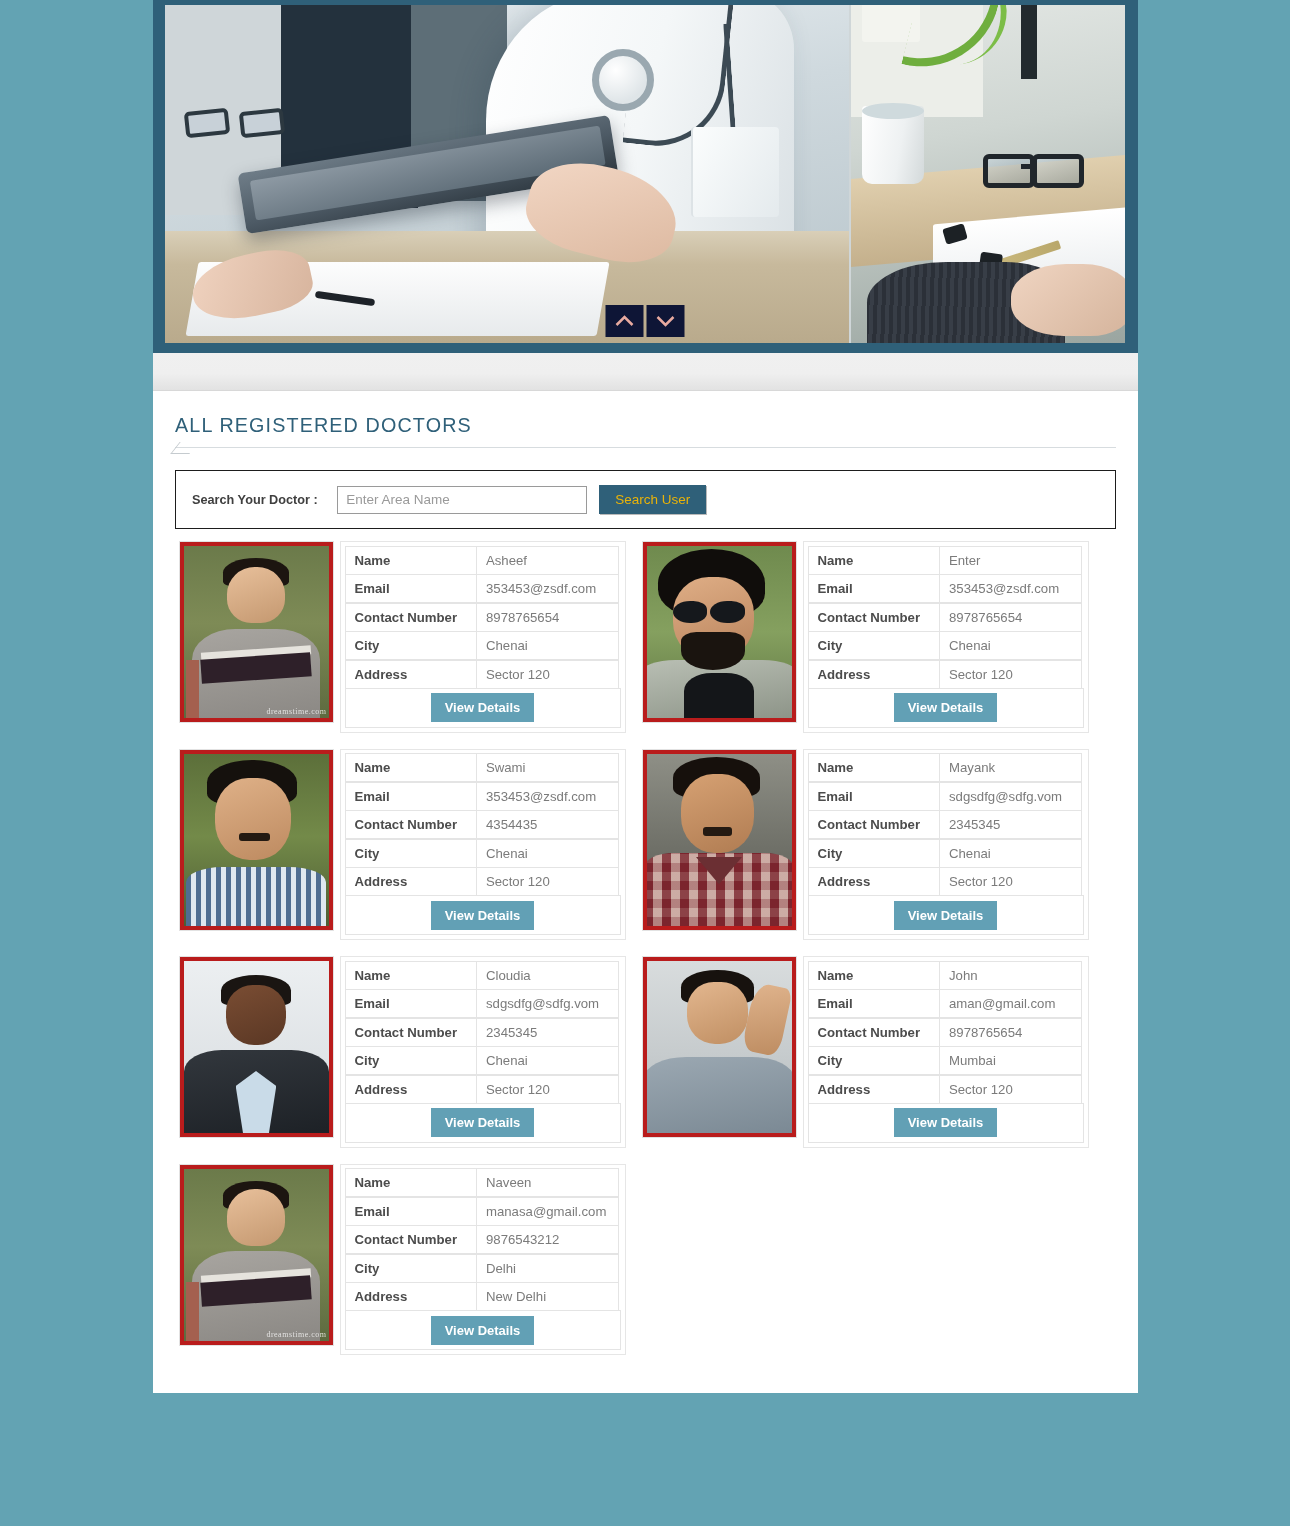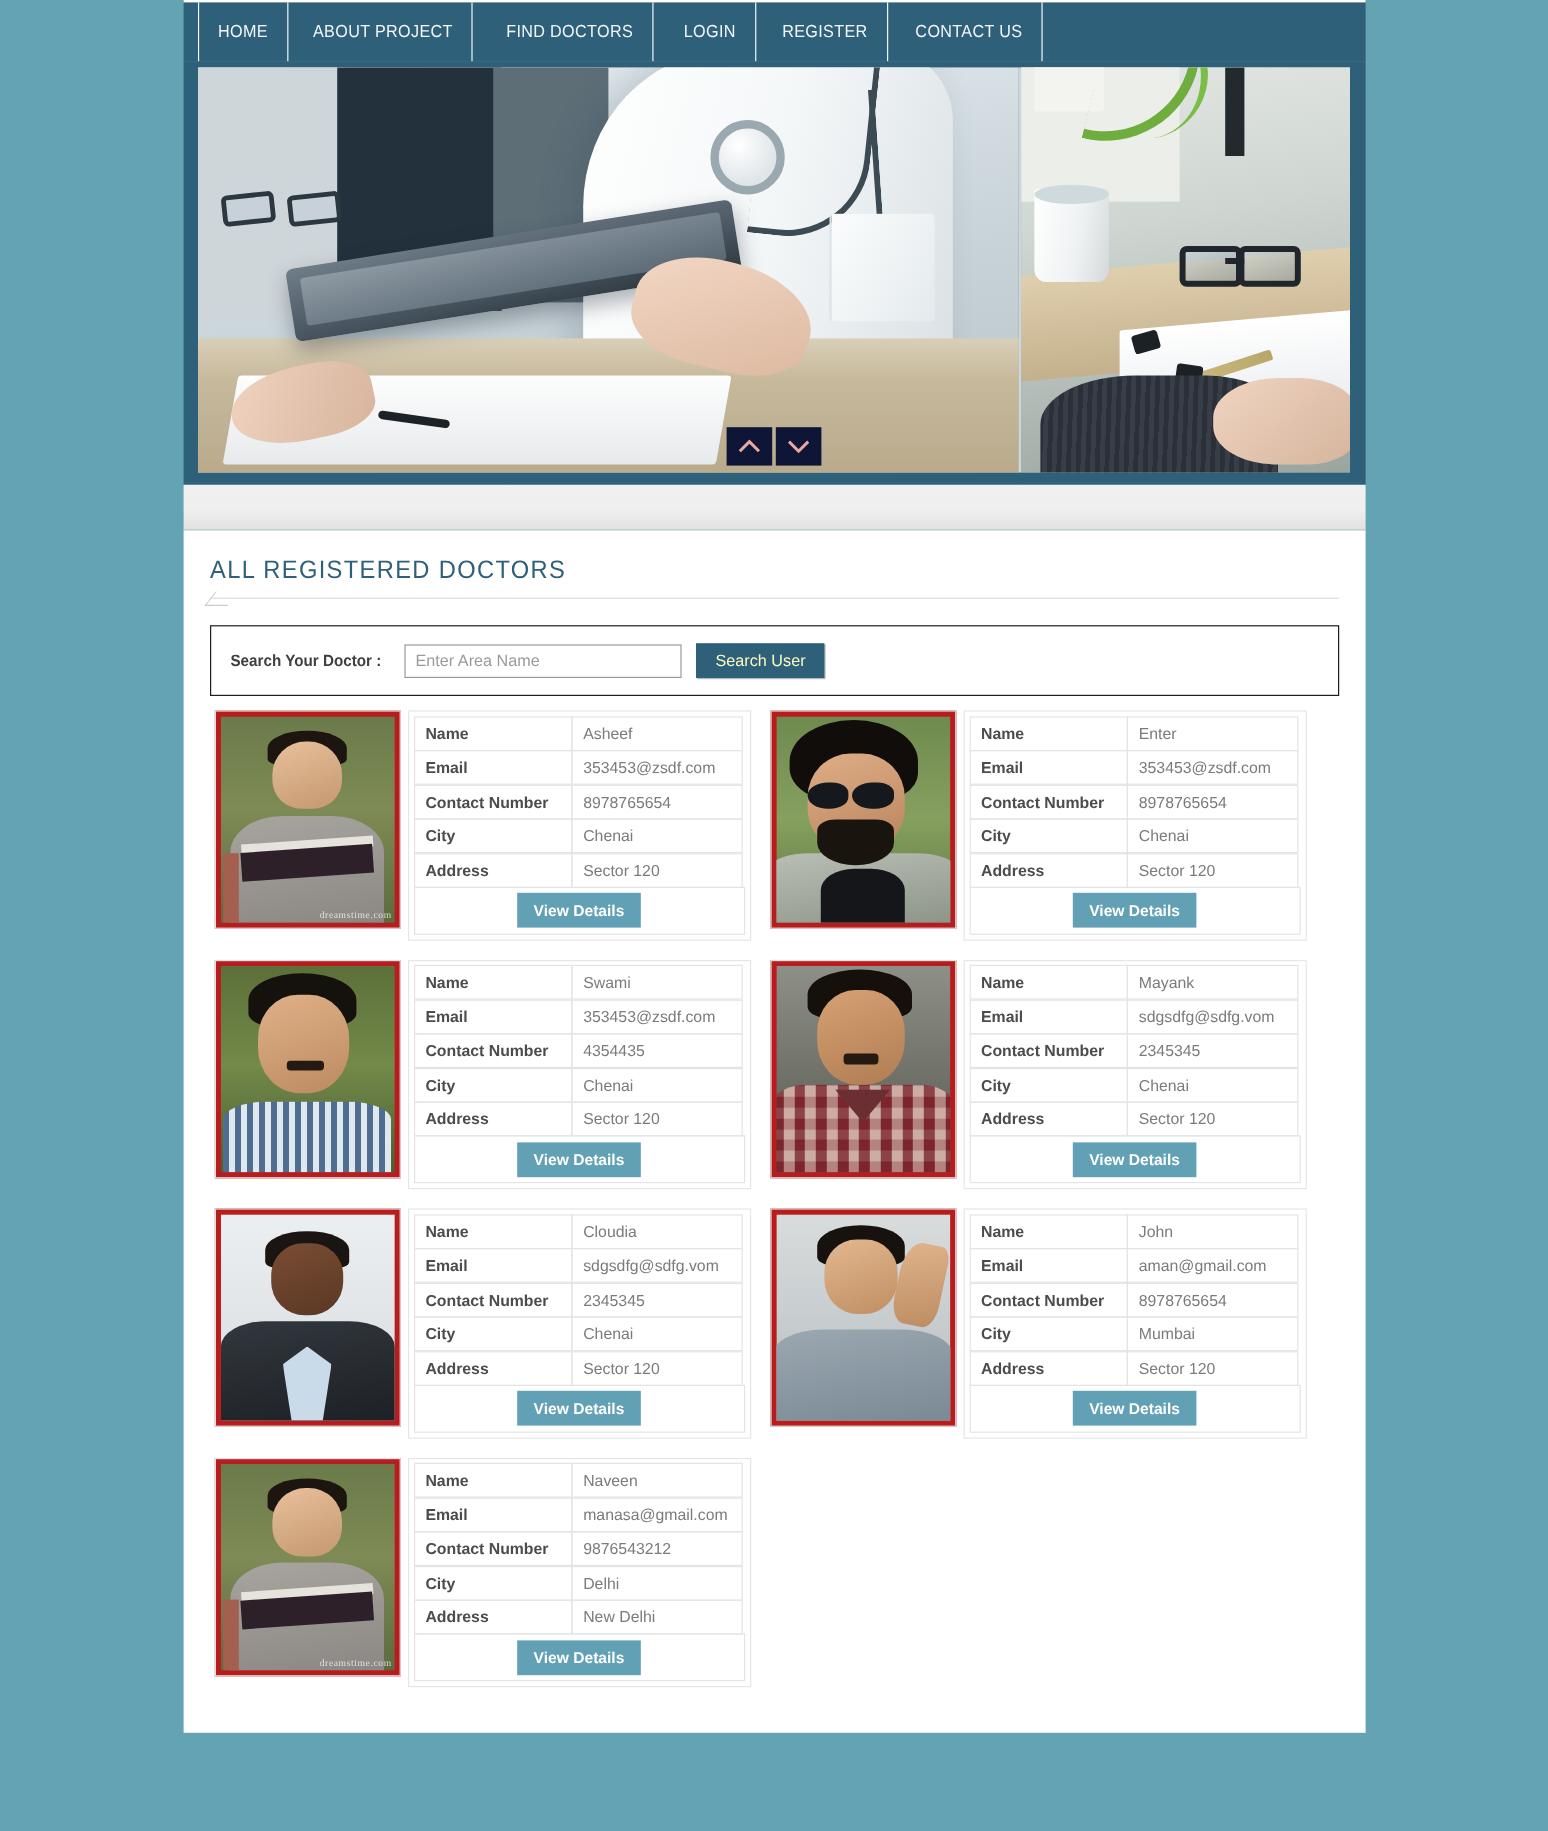--- a/index.html
+++ b/index.html
@@ -276,31 +276,31 @@
     padding: 14px 16px;
     display:flex; align-items:center; gap: 12px;
     margin-bottom: 8px;
   }
   .search-label {
     font-size: 13.5px; font-weight: bold; color:#3f3f3f;
     transform: scaleX(.94); transform-origin:left center;
     white-space: nowrap;
   }
   .search-input {
-    width: 231px; height: 28px;
+    width: 250px; height: 28px;
     border:1px solid #9a9a9a;
     padding: 3px 8px;
     font-size: 13.5px;
     color:#555;
     font-family: "Liberation Sans", sans-serif;
     outline:none;
   }
   .search-input::placeholder { color:#9a9a9a; }
   .search-btn {
-    background:#2f6079; color:#fef9c3; border:none;
+    background:#2f6079; color:#eab308; border:none;
     padding: 7px 16px; font-size: 13.5px;
     font-family: "Liberation Sans", sans-serif;
     cursor:pointer;
     box-shadow: 1px 1px 0 #b9b9b9;
   }
 
   
   .cards { display:flex; flex-wrap:wrap; gap: 4px 8px; }
   .card {
     width: 455px;
@@ -511,28 +511,20 @@
     background: linear-gradient(170deg,#9ba8b2,#7b8994);
     border-radius: 28% 28% 0 0;
   }
 </style>
 </head>
 <body>
 
 <div class="page">
 
 
-  <div class="navbar">
-    <a class="nav-item">HOME</a>
-    <a class="nav-item">ABOUT PROJECT</a>
-    <a class="nav-item">FIND DOCTORS</a>
-    <a class="nav-item">LOGIN</a>
-    <a class="nav-item">REGISTER</a>
-    <a class="nav-item">CONTACT US</a>
-  </div>
 
   <div class="banner-wrap">
     <div class="banner">
 
       <div class="banner-left">
         <div class="bl-wallL"></div>
         <div class="bl-dark"></div>
         <div class="bl-wall2"></div>
         <div class="bl-coat"></div>
         <div class="bl-stetho-tube"></div>

